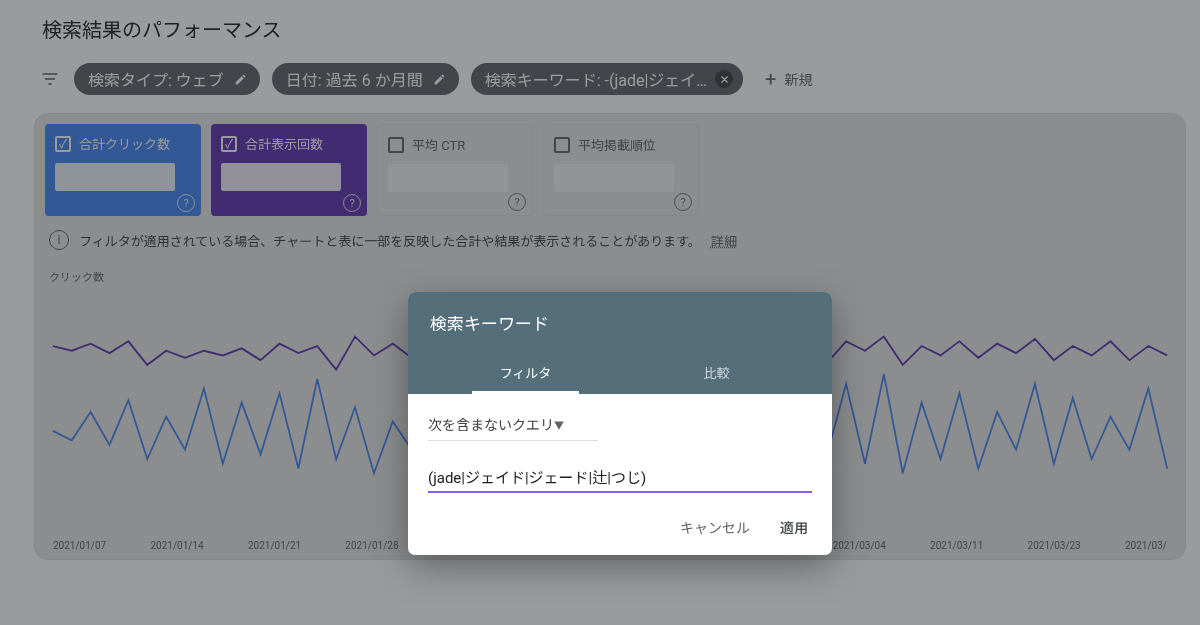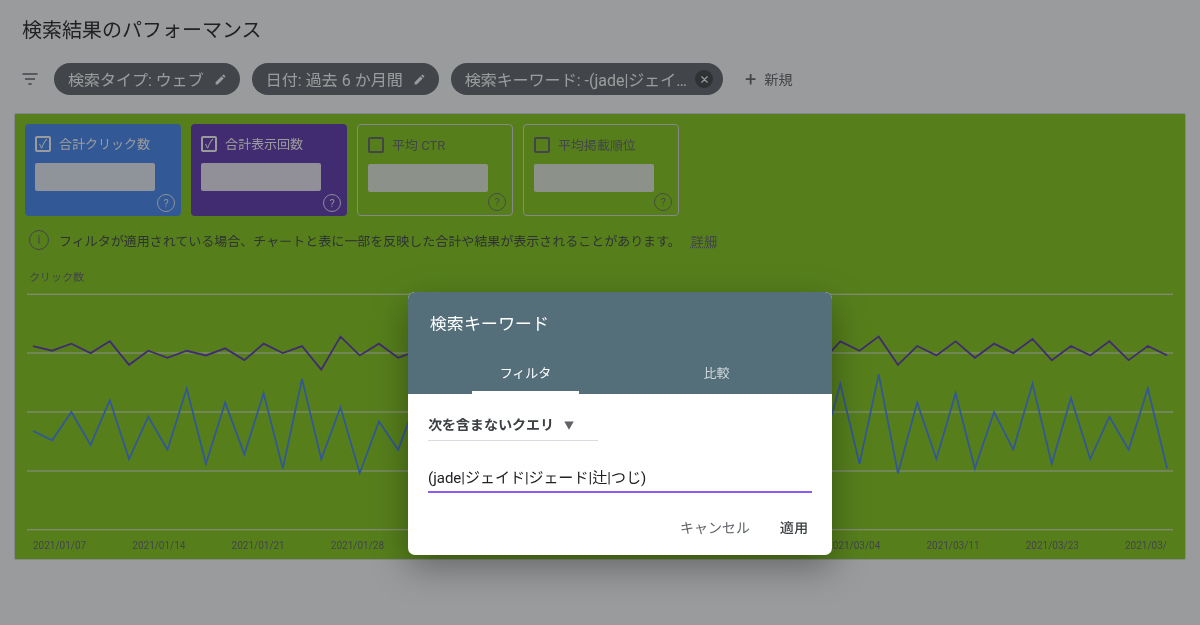--- a/index.html
+++ b/index.html
@@ -1,30 +1,30 @@
 <!DOCTYPE html>
 <html><head>
 <meta charset="utf-8">
 <style>
   * { box-sizing: border-box; margin: 0; padding: 0; }
   html, body { width: 1200px; height: 625px; font-family: Roboto, "Noto Sans JP", Arial, sans-serif; background:#fff; color:#3c4043; overflow:hidden; position:relative; }
   
-  .page { position:relative; width:1200px; height:625px; }
+  .page { position:relative; width:1200px; height:625px;padding-left:20px; }
   .scrim { position:absolute; inset:0; background:rgba(32,33,36,0.45); z-index:50; pointer-events:none; }
   
   .title-row { padding:14px 16px 8px 22px; font-size:20px; color:#202124; }
   .filters-row { display:flex; align-items:center; padding:12px 16px 18px 18px; gap:12px; }
   .filter-icon { width:24px; height:24px; display:flex; align-items:center; justify-content:center; color:#5f6368; }
   .chip { background:#5f6368; color:#fff; font-size:16px; border-radius:16px; height:32px; display:flex; align-items:center; padding:0 10px 0 14px; gap:8px; }
   .chip .pencil, .chip .x { width:18px; height:18px; display:flex; align-items:center; justify-content:center; }
   .chip .x { background:#3c4043; border-radius:50%; }
   .newbtn { display:flex; align-items:center; gap:8px; color:#5f6368; font-size:14px; padding-left:10px; }
   .newbtn .plus { font-size:20px; line-height:1; }
   
-  .card { margin:0 14px 14px 14px; border:1px solid #dadce0; border-radius:2px; background:#84cc16; padding-bottom:8px; }
+  .card { margin:0 14px 14px 14px; border:1px solid #dadce0; border-radius:14px; background:#e5e5e5; padding-bottom:8px; }
   .metrics { display:flex; gap:10px; padding:10px 10px 4px 10px; }
   .metric { width:156px; height:92px; border-radius:4px; position:relative; padding:10px 10px 8px 10px; color:#fff; }
   .metric.blue { background:#4285f4; }
   .metric.purple { background:#5e35b1; }
   .metric.ghost { background:transparent; border:1px solid #dadce0; color:#5f6368; }
   .metric .row1 { display:flex; align-items:center; gap:8px; font-size:13px; }
   .metric .check { width:16px; height:16px; border:2px solid currentColor; border-radius:2px; display:flex; align-items:center; justify-content:center; }
   .metric .check.on::after { content:"✓"; font-size:12px; line-height:1; }
   .metric .valbox { margin-top:10px; width:120px; height:28px; background:#fff; opacity:0.9; border-radius:2px; }
   .metric.ghost .valbox { background:#f1f3f4; }
@@ -38,21 +38,21 @@
   .xaxis { display:flex; justify-content:space-between; font-size:10px; color:#5f6368; padding:4px 6px 0 6px; }
   
   .dialog { position:absolute; left:408px; top:292px; width:424px; background:#fff; border-radius:7px; box-shadow:0 12px 36px rgba(0,0,0,0.35); z-index:100; overflow:hidden; }
   .dialog-head { background:#546e7a; color:#fff; padding:18px 20px 0 22px; }
   .dialog-title { font-size:17px; font-weight:400; margin-bottom:18px; }
   .dialog-tabs { display:flex; }
   .dialog-tab { flex:1; text-align:center; font-size:13px; padding:10px 0 12px 0; color:#cfd8dc; position:relative; cursor:pointer; }
   .dialog-tab.active { color:#fff; }
   .dialog-tab.active::after { content:""; position:absolute; left:22%; right:22%; bottom:0; height:3px; background:#fff; }
   .dialog-body { padding:18px 20px 6px 20px; }
-  .select-row { display:flex; align-items:center; gap:10px; font-size:14px; color:#3c4043; border-bottom:1px solid #dadce0; width:170px; padding:2px 0 6px 0; margin-bottom:22px;font-weight:bold; }
+  .select-row { display:flex; align-items:center; font-size:14px; color:#3c4043; border-bottom:1px solid #dadce0; width:170px; padding:2px 0 6px 0; margin-bottom:22px; }
   .select-row .tri { font-size:10px; color:#5f6368; }
   .query-input { width:100%; border:none; border-bottom:2px solid #8b5cf6; font-size:15px; padding:4px 0 6px 0; outline:none; font-family:inherit; color:#202124; }
   .dialog-actions { display:flex; justify-content:flex-end; gap:30px; padding:18px 24px 18px 10px; font-size:14px; color:#5f6368; }
   .dialog-actions span { cursor:pointer; }
   .dialog-actions .primary { color:#3c4043; font-weight:500; }
 </style>
 </head>
 <body>
 <div class="page">
 

